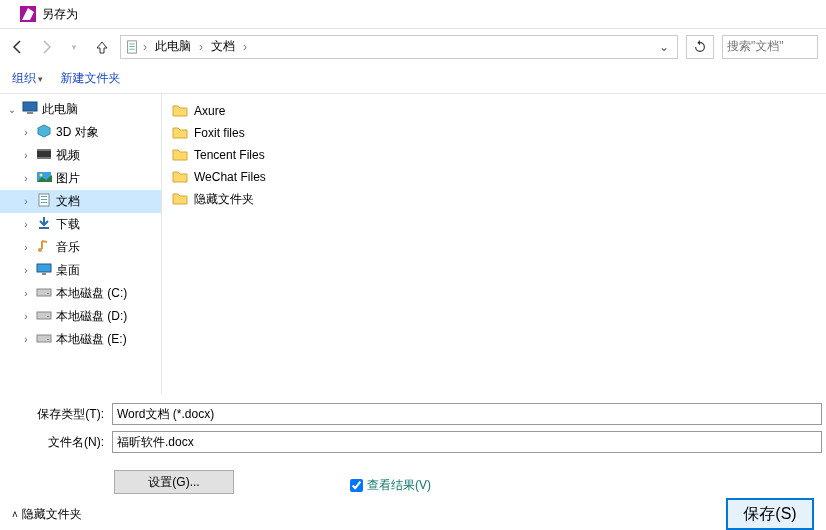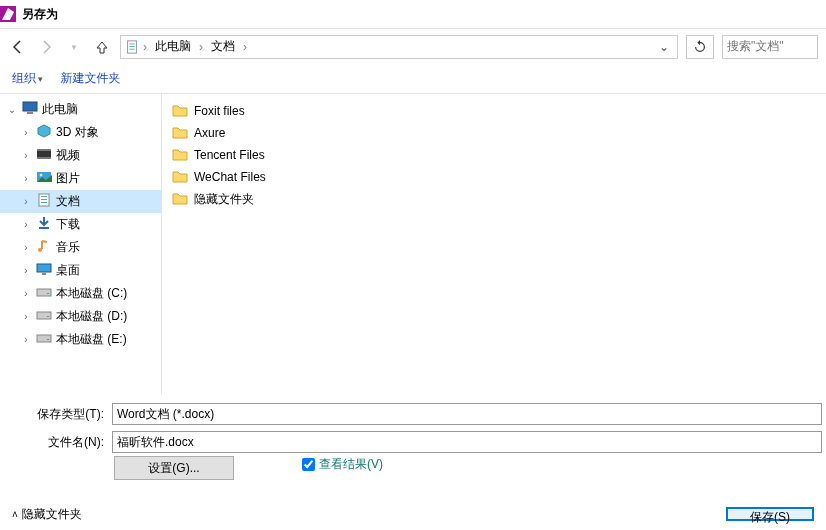--- a/index.html
+++ b/index.html
@@ -1,18 +1,18 @@
 <!DOCTYPE html>
 <html><head>
 <meta charset="utf-8">
 <style>
 * { box-sizing: border-box; margin: 0; padding: 0; font-family: "Microsoft YaHei", "Segoe UI", sans-serif; }
 body { width: 826px; height: 530px; background: #fff; font-size: 12px; color: #000; overflow: hidden; }
 
-.titlebar { height: 28px; display: flex; align-items: center; padding: 0 0; gap: 6px; font-weight: bold; }
+.titlebar { height: 28px; display: flex; align-items: center; padding: 0 20px; gap: 6px; }
 .titlebar .title { font-size: 12px; }
 
 .navbar { height: 36px; display: flex; align-items: center; padding: 0 8px; gap: 8px; border-top: 1px solid #e5e5e5; }
 .nav-arrow { width: 20px; height: 20px; display: flex; align-items: center; justify-content: center; color: #666; }
 .nav-arrow.disabled { color: #bbb; }
 .breadcrumb-box { flex: 1; height: 24px; border: 1px solid #ccc; display: flex; align-items: center; padding: 0 4px; gap: 4px; }
 .breadcrumb-box .bc-item { padding: 0 4px; }
 .breadcrumb-box .bc-sep { color: #888; }
 .bc-dropdown { margin-left: auto; color: #555; padding: 0 4px; }
 .refresh-btn { width: 28px; height: 24px; border: 1px solid #ccc; display: flex; align-items: center; justify-content: center; }
@@ -28,29 +28,29 @@
 .tree-row.selected { background: #cce8ff; }
 .tree-row .exp { width: 12px; color: #666; font-size: 10px; display: inline-flex; justify-content: center; }
 .filelist { flex: 1; padding: 6px 10px; }
 .file-row { height: 22px; display: flex; align-items: center; gap: 6px; }
 
 .fields { padding: 6px 0 0 0; }
 .field-row { display: flex; align-items: center; height: 28px; }
 .field-label { width: 112px; text-align: right; padding-right: 8px; font-size: 12px; }
 .field-input { flex: 1; height: 22px; border: 1px solid #999; padding: 0 4px; font-size: 12px; background: #fff; }
 
-.options-row { display: flex; align-items: flex-start; height: 38px; padding-left: 114px; gap: 68px; }
+.options-row { display: flex; align-items: flex-end; height: 38px; padding-left: 114px; gap: 116px; }
 .settings-btn { width: 120px; height: 24px; border: 1px solid #adadad; background: #e1e1e1; font-size: 12px; }
 .check-wrap { display: flex; align-items: center; gap: 4px; }
 .check-wrap .link { color: #0f766e; }
 
 .footer { height: 40px; display: flex; align-items: center; padding: 0 12px; }
 .footer .hide-folders { display: flex; align-items: center; gap: 4px; }
 .footer .spacer { flex: 1; }
-.save-btn { width: 88px; height: 14px; border: 2px solid #0078d7; background: #e5f1fb; font-size: 12px; }
+.save-btn { width: 88px; height: 32px; border: 2px solid #0078d7; background: #e5f1fb; font-size: 16px; }
 </style>
 </head>
 <body>
 
 <div class="titlebar">
   <svg width="16" height="16" viewBox="0 0 16 16">
       <rect width="16" height="16" fill="#a6139b"></rect>
       <path d="M2 14 L8 2 L14 6 L10 14 Z" fill="#fff"></path>
     </svg>
   <span class="title">另存为</span>
@@ -202,27 +202,27 @@
             <rect x="11" y="8" width="2" height="1" fill="#4a8"></rect>
           </svg></span>
         <span>本地磁盘 (E:)</span>
       </div>
     </div>
   <div class="filelist" id="filelist">
       <div class="file-row">
         <span><svg width="16" height="14" viewBox="0 0 16 14">
             <path d="M1 3 L6 3 L8 5 L15 5 L15 13 L1 13 Z" fill="#ffd86b" stroke="#d4a93a"></path>
           </svg></span>
+        <span>Axure</span>
+      </div>
+      <div class="file-row">
+        <span><svg width="16" height="14" viewBox="0 0 16 14">
+            <path d="M1 3 L6 3 L8 5 L15 5 L15 13 L1 13 Z" fill="#ffd86b" stroke="#d4a93a"></path>
+          </svg></span>
         <span>Foxit files</span>
-      </div>
-      <div class="file-row">
-        <span><svg width="16" height="14" viewBox="0 0 16 14">
-            <path d="M1 3 L6 3 L8 5 L15 5 L15 13 L1 13 Z" fill="#ffd86b" stroke="#d4a93a"></path>
-          </svg></span>
-        <span>Axure</span>
       </div>
       <div class="file-row">
         <span><svg width="16" height="14" viewBox="0 0 16 14">
             <path d="M1 3 L6 3 L8 5 L15 5 L15 13 L1 13 Z" fill="#ffd86b" stroke="#d4a93a"></path>
           </svg></span>
         <span>Tencent Files</span>
       </div>
       <div class="file-row">
         <span><svg width="16" height="14" viewBox="0 0 16 14">
             <path d="M1 3 L6 3 L8 5 L15 5 L15 13 L1 13 Z" fill="#ffd86b" stroke="#d4a93a"></path>

